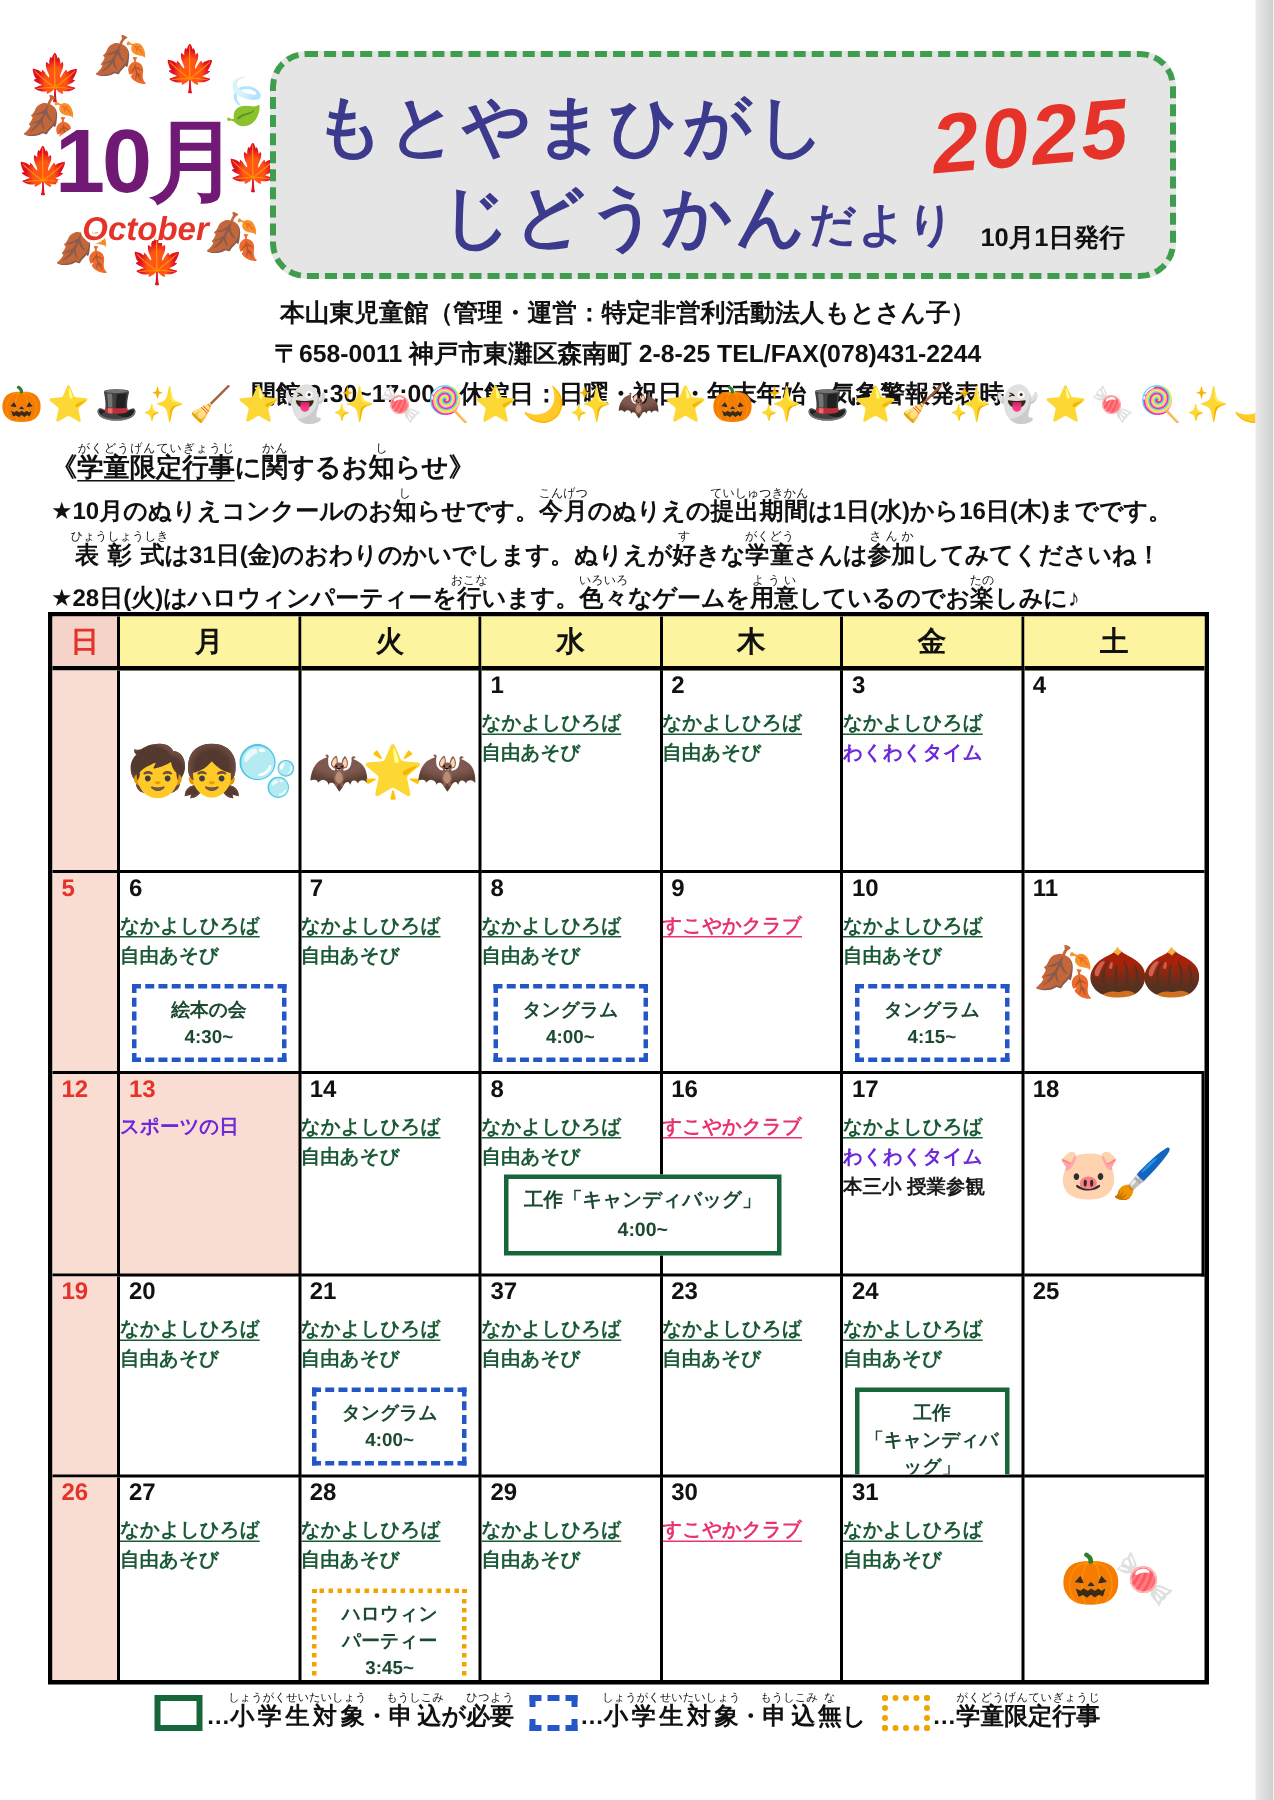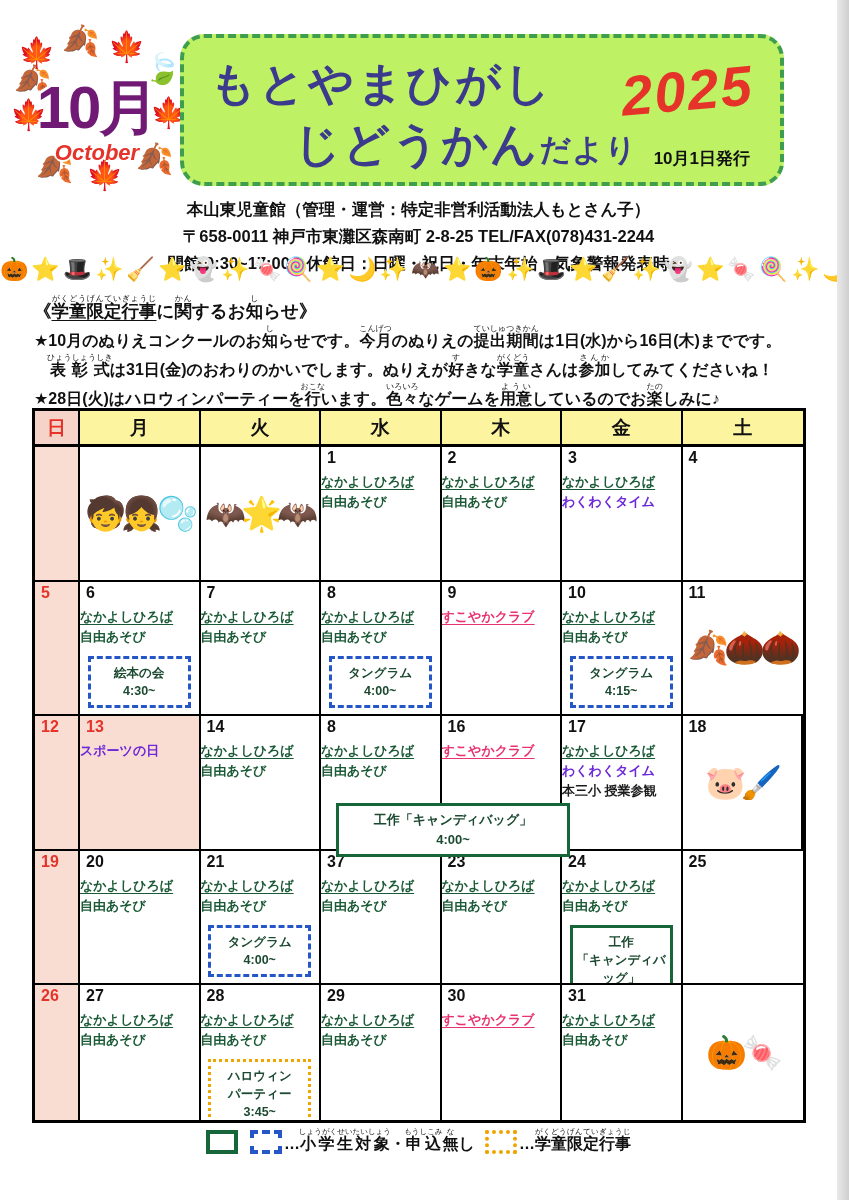--- a/index.html
+++ b/index.html
@@ -12,21 +12,21 @@
   .badge .leaf { position:absolute; font-size:30px; line-height:1; }
   .badge-month { position:absolute; left:0; top:40px; width:100%; text-align:center;
     font-size:60px; font-weight:bold; color:#701a75; letter-spacing:-2px;
     text-shadow:-3px 0 0 #fff,3px 0 0 #fff,0 -3px 0 #fff,0 3px 0 #fff,-2px -2px 0 #fff,2px 2px 0 #fff,-2px 2px 0 #fff,2px -2px 0 #fff; }
   .badge-en { position:absolute; left:0; top:112px; width:100%; text-align:center;
     font-size:22px; font-weight:bold; font-style:italic; color:#e5332a;
     text-shadow:-2px 0 0 #fff,2px 0 0 #fff,0 -2px 0 #fff,0 2px 0 #fff; }
 
   
   .title-box { position:absolute; left:180px; top:34px; width:604px; height:152px;
-    border:4px dashed #3f9e4d; border-radius:24px; background:#bef264; }
+    border:4px dashed #3f9e4d; border-radius:24px; background:#e5e5e5; }
   .t1 { position:absolute; left:26px; top:16px; font-size:45px; font-weight:bold; color:#3c3a8c; letter-spacing:3px; }
   .t-year { position:absolute; right:26px; top:20px; font-size:56px; font-weight:bold; font-style:italic; color:#e5332a; transform:rotate(-5deg); letter-spacing:2px; }
   .t2 { position:absolute; left:110px; top:76px; font-size:46px; font-weight:bold; color:#3c3a8c; letter-spacing:2px; }
   .t2-suffix { font-size:31px; letter-spacing:1px; }
   .t-issue { position:absolute; right:30px; bottom:12px; font-size:17px; font-weight:bold; color:#111; }
 
   
   .info { position:absolute; left:0; top:196px; width:837px; text-align:center; font-size:16.5px; font-weight:600; line-height:27px; color:#111; }
 
   
@@ -255,21 +255,21 @@
           <div class="evts">
             <span class="ev ev-green ev-u">なかよしひろば</span>
             <span class="ev ev-red">わくわくタイム</span>
             <span class="ev ev-black ev-gap">本三小 授業参観</span>
           </div>
         </div>
         <div class="cell">
           <span class="dnum">18</span>
           <div class="illus">🐷🖌️</div>
         </div>
-        <div class="span-box" style="left: 301px; top: 67px; width: 234px; height: 54px; margin-top: 20px;">
+        <div class="span-box" style="left: 301px; top: 67px; width: 185px; height: 54px;">
           <div>工作「キャンディバッグ」</div>
           <div>4:00~</div>
         </div>
       </div>
       <div class="week-row">
         <div class="cell pink rednum">
           <span class="dnum">19</span>
         </div>
         <div class="cell">
           <span class="dnum">20</span>
@@ -363,20 +363,21 @@
         </div>
         <div class="cell">
           <div class="illus">🎃🍬</div>
         </div>
       </div>
     </div>
 
   <div class="legend" id="legend">
       <div class="lg-item">
         <span class="lg-swatch sw-green-solid"></span>
+        <span><span>…</span><ruby>小学生対象<rt>しょうがくせいたいしょう</rt></ruby><span>・</span><ruby>申込<rt>もうしこみ</rt></ruby><span>が</span><ruby>必要<rt>ひつよう</rt></ruby></span>
       </div>
       <div class="lg-item">
         <span class="lg-swatch sw-blue-dashed"></span>
         <span><span>…</span><ruby>小学生対象<rt>しょうがくせいたいしょう</rt></ruby><span>・</span><ruby>申込<rt>もうしこみ</rt></ruby><ruby>無<rt>な</rt></ruby><span>し</span></span>
       </div>
       <div class="lg-item">
         <span class="lg-swatch sw-orange-dotted"></span>
         <span><span>…</span><ruby>学童限定行事<rt>がくどうげんていぎょうじ</rt></ruby></span>
       </div>
     </div>

